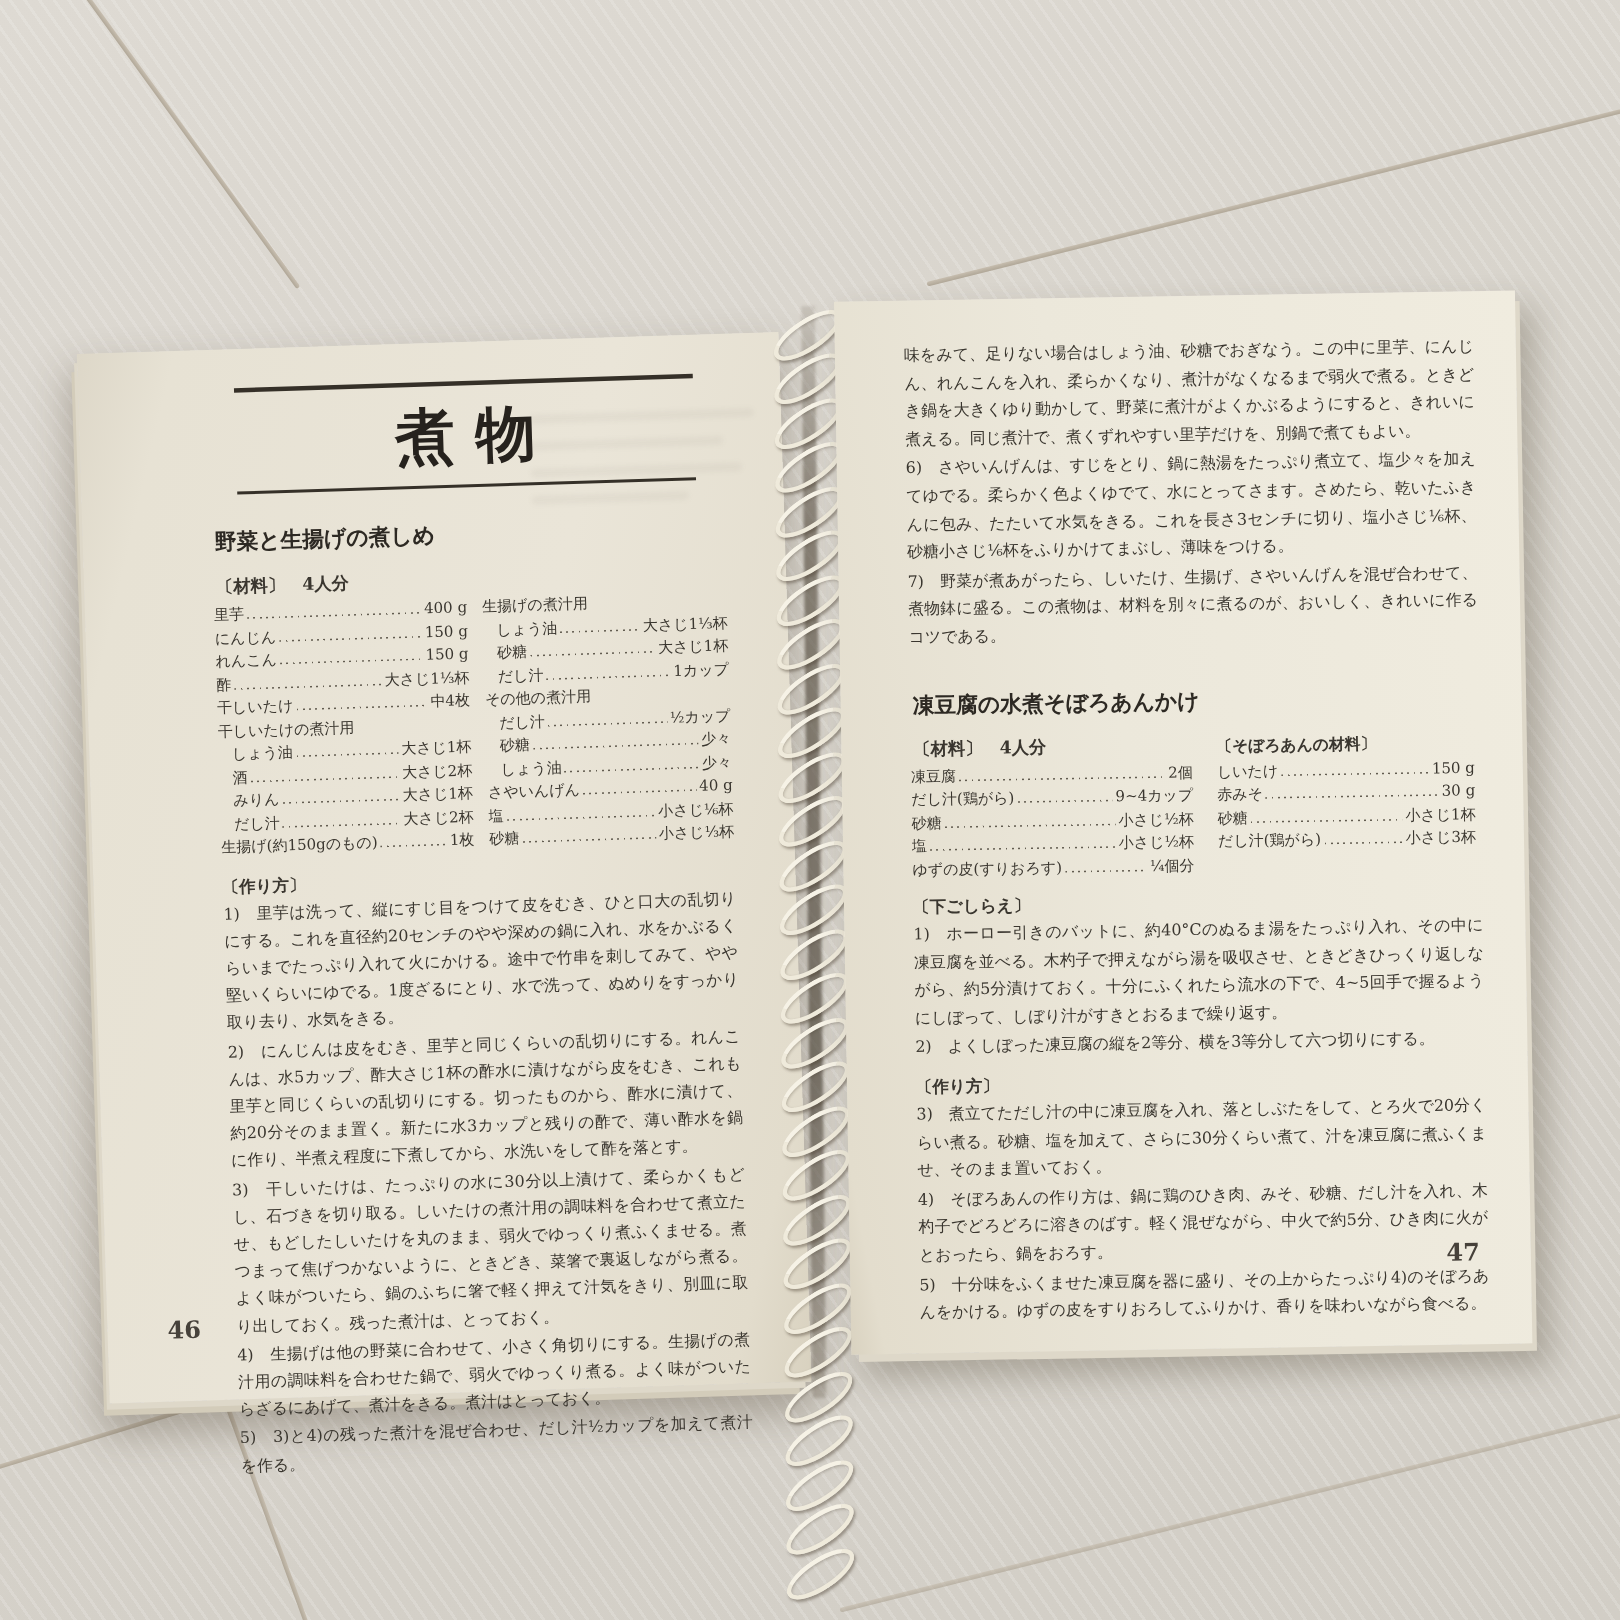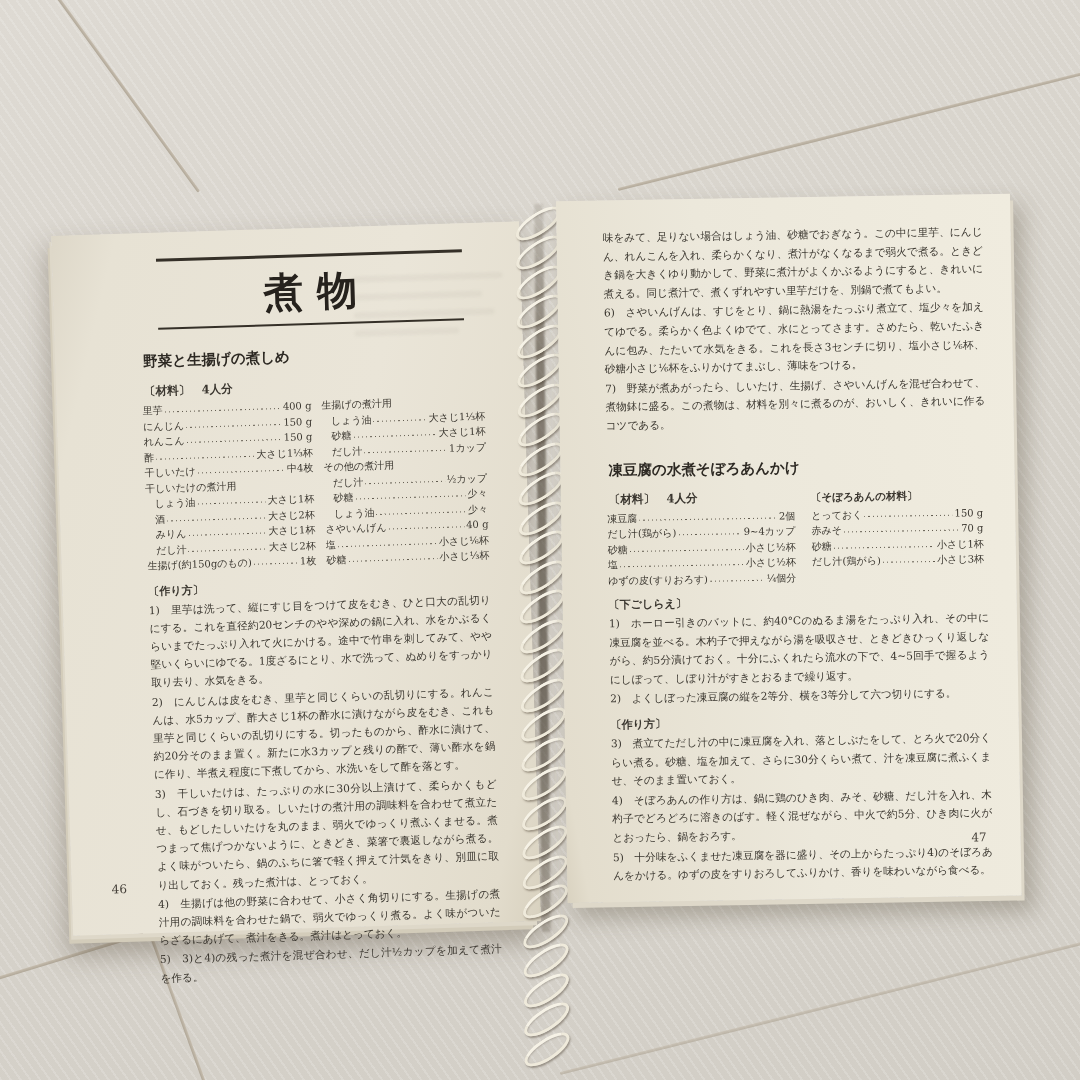--- a/index.html
+++ b/index.html
@@ -65,21 +65,21 @@
   .ing-col.c2{width:176px;}
   .ing-row{display:flex;align-items:baseline;}
   .ing-row .nm{white-space:nowrap;}
   .ing-row.ind .nm{padding-left:9px;}
   .ing-row .dots{flex:1;height:1px;margin:0 2px;align-self:center;position:relative;top:2px;
     background:repeating-linear-gradient(90deg,#625c50 0 1.2px,rgba(0,0,0,0) 1.2px 4.2px);}
   .ing-row .amt{white-space:nowrap;}
   .ing-header{font-size:10px;line-height:15.5px;white-space:nowrap;}
   .method-label{font-size:11px;font-weight:bold;margin:10px 0 2px 0;}
   .steps p{margin:0 0 1px 0;font-size:10.6px;line-height:18.2px;text-align:justify;}
-  .page-num{position:absolute;bottom:38px;font-size:12px;color:#46413a;}
+  .page-num{position:absolute;bottom:38px;font-size:16px;color:#46413a;font-weight:bold;}
   .page-left .page-num{left:40px;}
   .page-right .page-num{right:34px;bottom:52px;}
   
   .ghost{position:absolute;opacity:.55;}
   .ghost i{display:block;height:6px;border-radius:3px;background:rgba(115,108,95,.12);filter:blur(1.6px);margin-bottom:12px;}
   
   .cont-steps p{margin:0 0 1px 0;font-size:10.6px;line-height:18.6px;text-align:justify;}
   .recipe2-title{font-size:14.5px;font-weight:bold;margin:26px 0 0 2px;color:#2d2923;}
   .r2-cols{display:flex;gap:16px;margin-top:2px;}
   .r2-c1{width:188px;}
@@ -299,28 +299,28 @@
               <span class="nm">ゆずの皮(すりおろす)</span>
               <span class="dots"></span>
               <span class="amt">¼個分</span>
             </div>
           </div>
       </div>
       <div class="r2-c2">
         <div class="col2-hdr" style="margin-top:12px;">〔そぼろあんの材料〕</div>
         <div class="ing-col">
             <div class="ing-row">
-              <span class="nm">とっておく</span>
+              <span class="nm">しいたけ</span>
               <span class="dots"></span>
               <span class="amt">150 g</span>
             </div>
             <div class="ing-row">
               <span class="nm">赤みそ</span>
               <span class="dots"></span>
-              <span class="amt">70 g</span>
+              <span class="amt">30 g</span>
             </div>
             <div class="ing-row">
               <span class="nm">砂糖</span>
               <span class="dots"></span>
               <span class="amt">小さじ1杯</span>
             </div>
             <div class="ing-row">
               <span class="nm">だし汁(鶏がら)</span>
               <span class="dots"></span>
               <span class="amt">小さじ3杯</span>

